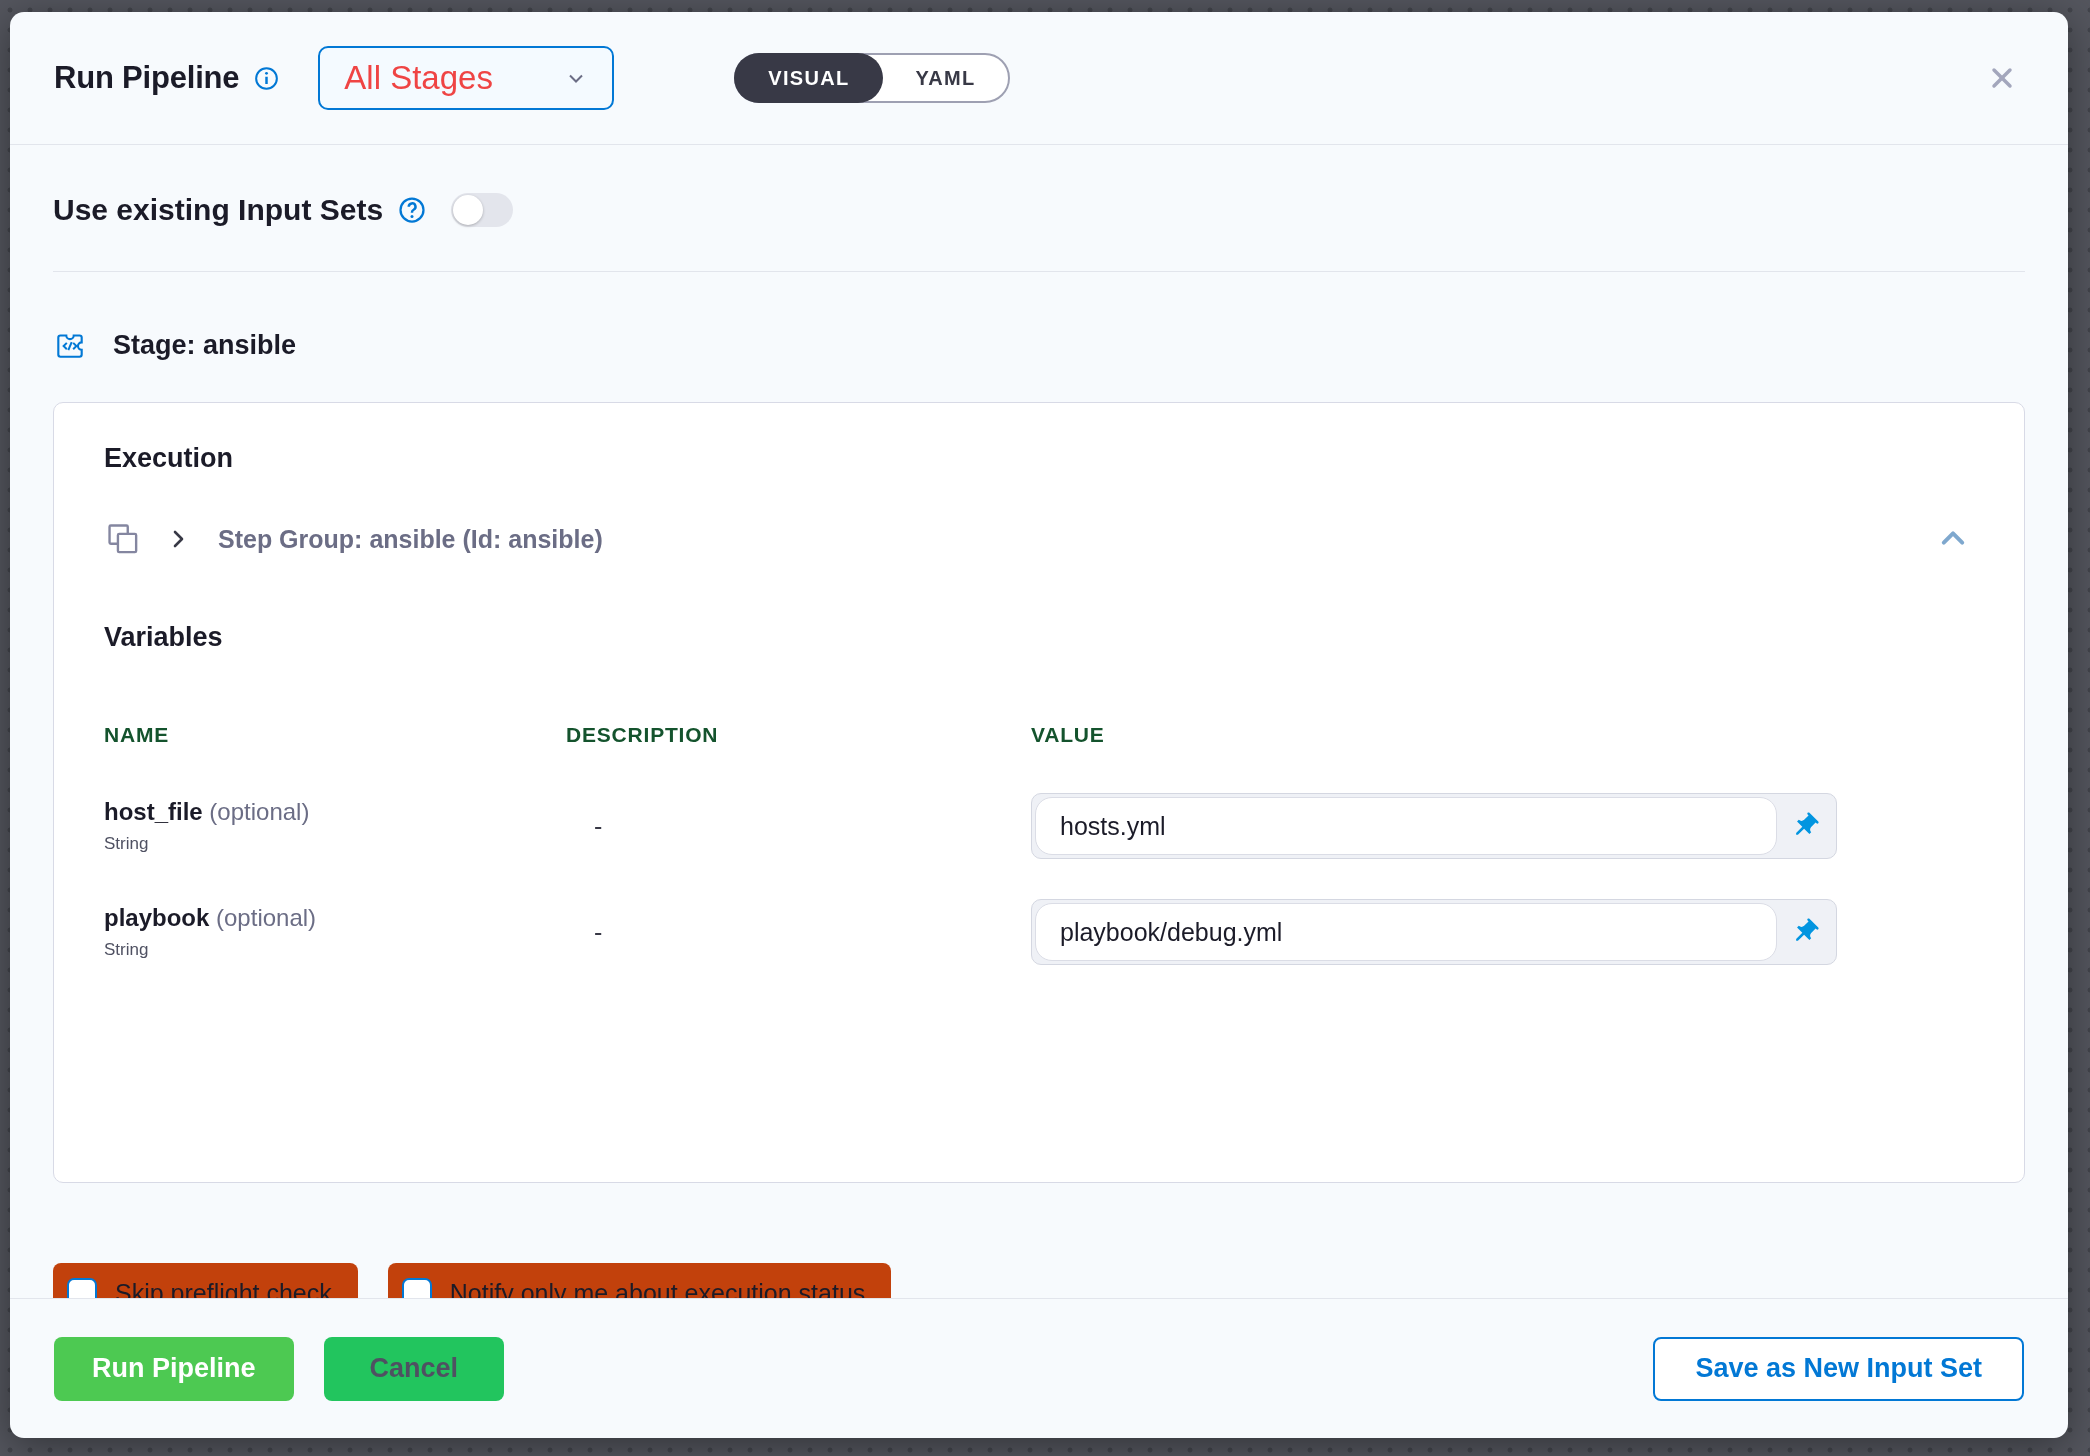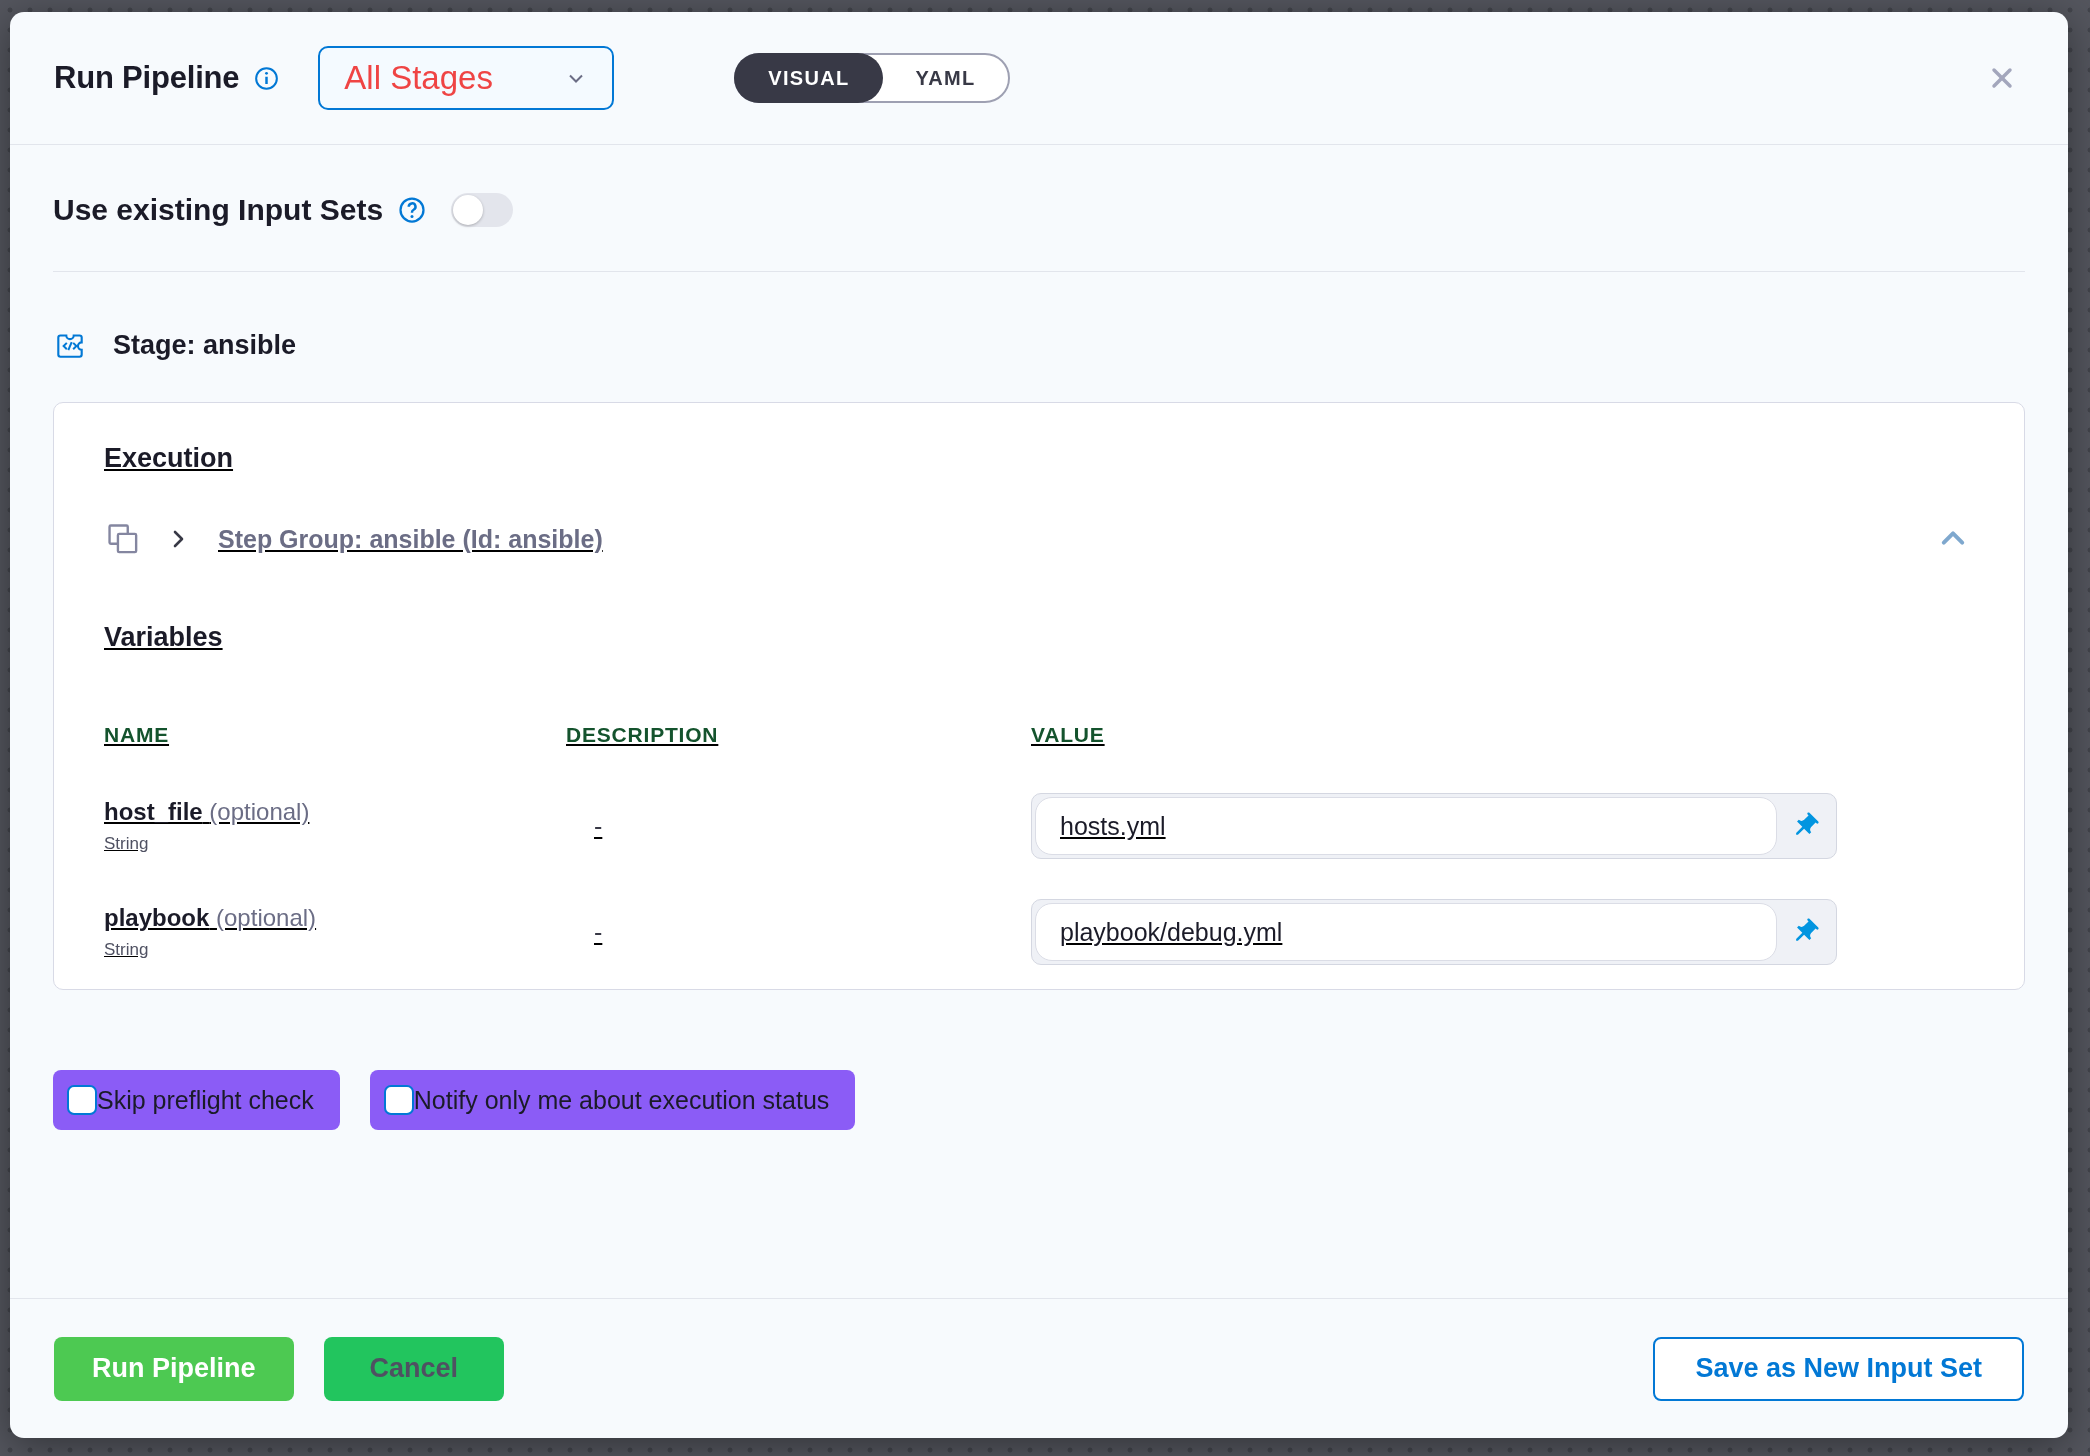--- a/index.html
+++ b/index.html
@@ -46,21 +46,21 @@
   .section-label{font-size:30px;font-weight:700;color:#1B1B28;}
   .help-icon{margin-left:14px;display:flex;align-items:center;cursor:pointer;}
   .toggle{width:62px;height:34px;border-radius:17px;background:#E3E5EC;position:relative;margin-left:24px;cursor:pointer;}
   .toggle-knob{position:absolute;left:2px;top:2px;width:30px;height:30px;border-radius:50%;background:#fff;box-shadow:0 1px 3px rgba(0,0,0,.25);}
   .divider{height:1px;background:#E2E5EC;margin-top:44px;}
   .stage-row{margin-top:56px;display:flex;align-items:center;gap:26px;}
   .stage-title{font-size:27px;font-weight:700;color:#1B1B28;}
   
   .card{
     margin-top:40px;background:#fff;border:1px solid #D8DAE6;border-radius:10px;
-    padding:40px 50px 0;height:588px;box-sizing:border-box;text-decoration:underline;
+    padding:40px 50px 0;height:781px;box-sizing:border-box;
   }
   .card-title{font-size:27px;font-weight:700;color:#1B1B28;}
   .step-row{margin-top:44px;display:flex;align-items:center;cursor:pointer;}
   .step-copy-icon{display:flex;margin-right:24px;}
   .step-chevron{display:flex;margin-right:28px;}
   .step-label{font-size:25px;font-weight:700;color:#6B6D85;}
   .collapse-btn{margin-left:auto;background:none;border:none;cursor:pointer;display:flex;padding:4px;}
   .variables-title{margin-top:62px;font-size:27px;font-weight:700;color:#1B1B28;}
   .var-head{
     margin-top:70px;display:grid;grid-template-columns:462px 465px 1fr;
@@ -79,21 +79,21 @@
   .text-input{
     flex:1;min-width:0;border:1px solid #DBDDE6;border-radius:17px;background:#fff;
     height:56px;padding:0 24px;font-size:25px;color:#1B1B28;outline:none;
     font-family:"Liberation Sans",sans-serif;
   }
   .pin-btn{width:56px;background:none;border:none;display:flex;align-items:center;justify-content:center;cursor:pointer;padding:0;}
   .pin-btn svg{transform:rotate(45deg);}
   
   .options-row{margin-top:80px;display:flex;gap:30px;}
   .check-pill{
-    display:flex;align-items:center;background:#8b5cf6;border-radius:8px;
+    display:flex;align-items:center;gap:18px;background:#c2410c;border-radius:8px;
     padding:0 26px 0 14px;height:60px;cursor:pointer;
   }
   .checkbox{width:30px;height:30px;box-sizing:border-box;border:2px solid #0278D5;border-radius:7px;background:#fff;flex:0 0 30px;}
   .check-label{font-size:25px;color:#1B1B28;}
   
   .modal-footer{
     flex:0 0 140px;border-top:1px solid #E2E5EC;display:flex;align-items:center;
     padding:0 44px;box-sizing:border-box;
   }
   .btn{border:none;border-radius:8px;height:64px;font-size:27px;font-weight:700;cursor:pointer;font-family:"Liberation Sans",sans-serif;}

